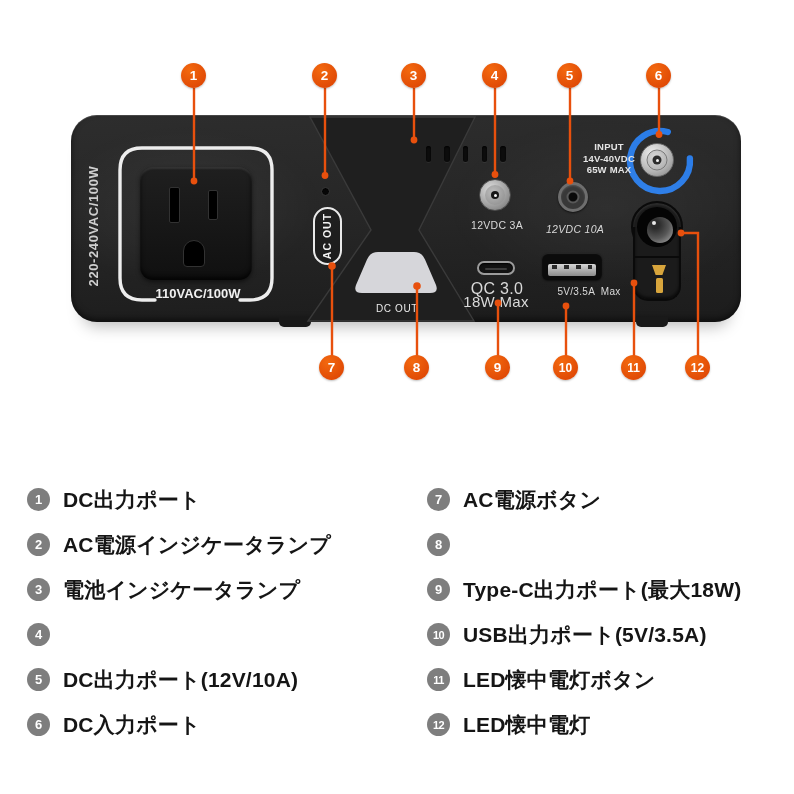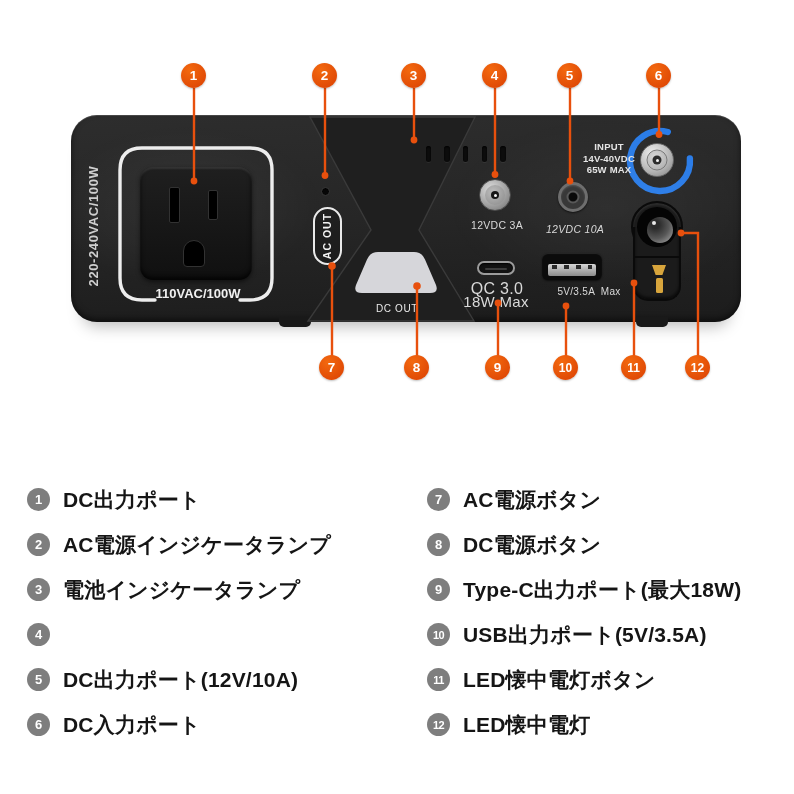--- a/index.html
+++ b/index.html
@@ -270,21 +270,20 @@
         <span class="lg-label">DC入力ポート</span>
       </div>
     </div>
     <div class="lg-col right">
       <div class="lg-row">
         <span class="lg-num">7</span>
         <span class="lg-label">AC電源ボタン</span>
       </div>
       <div class="lg-row">
         <span class="lg-num">8</span>
-        <span class="lg-label">DC電源ボタン</span>
       </div>
       <div class="lg-row">
         <span class="lg-num">9</span>
         <span class="lg-label">Type-C出力ポート(最大18W)</span>
       </div>
       <div class="lg-row">
         <span class="lg-num two">10</span>
         <span class="lg-label">USB出力ポート(5V/3.5A)</span>
       </div>
       <div class="lg-row">

